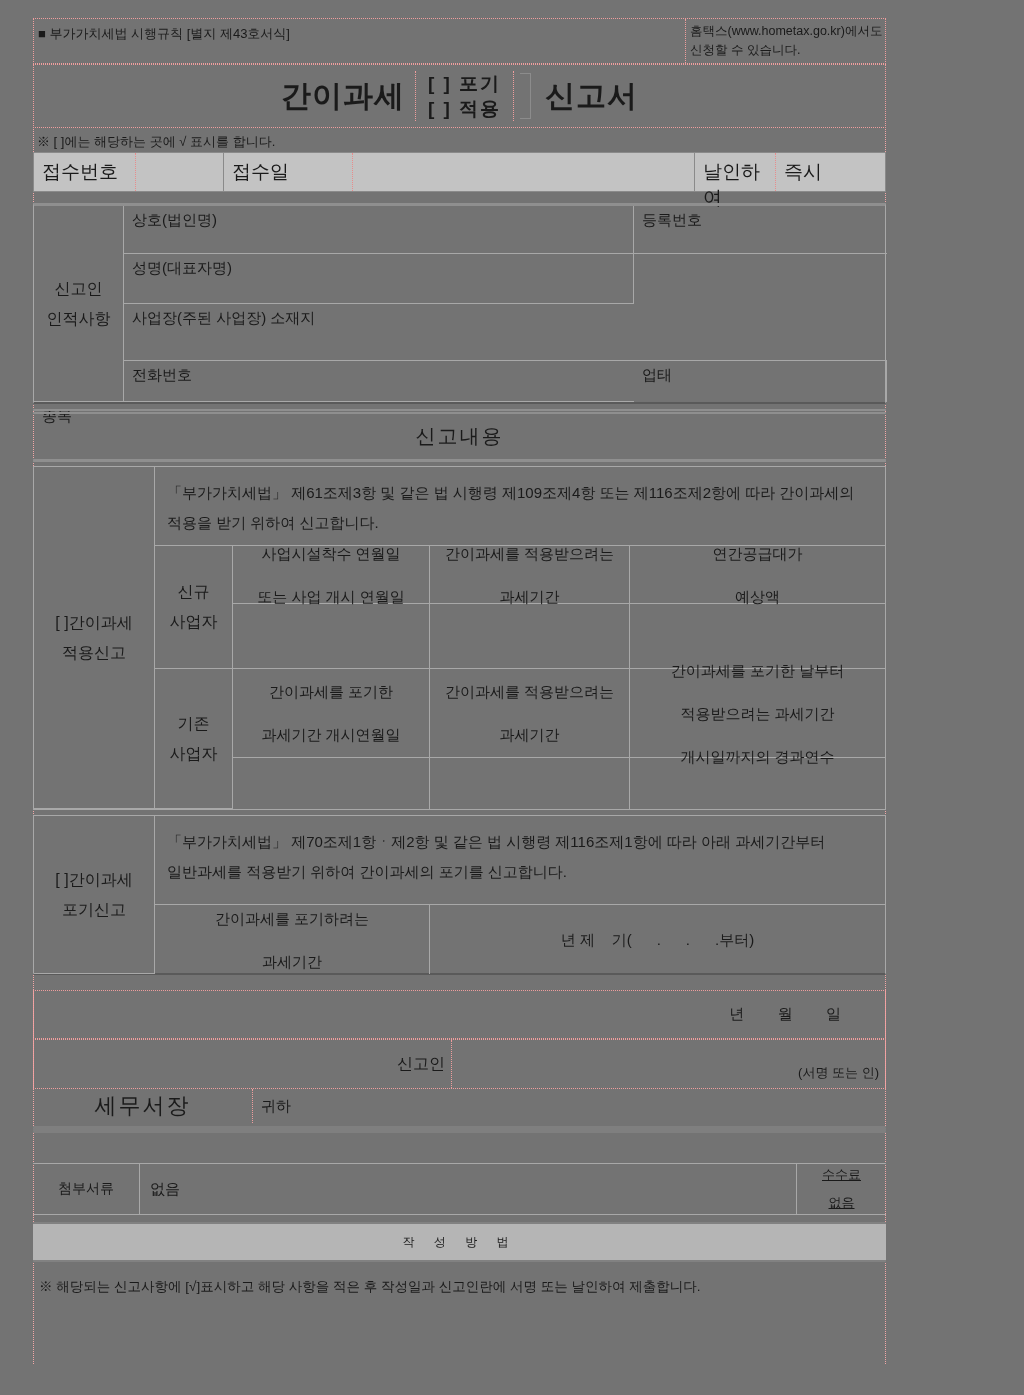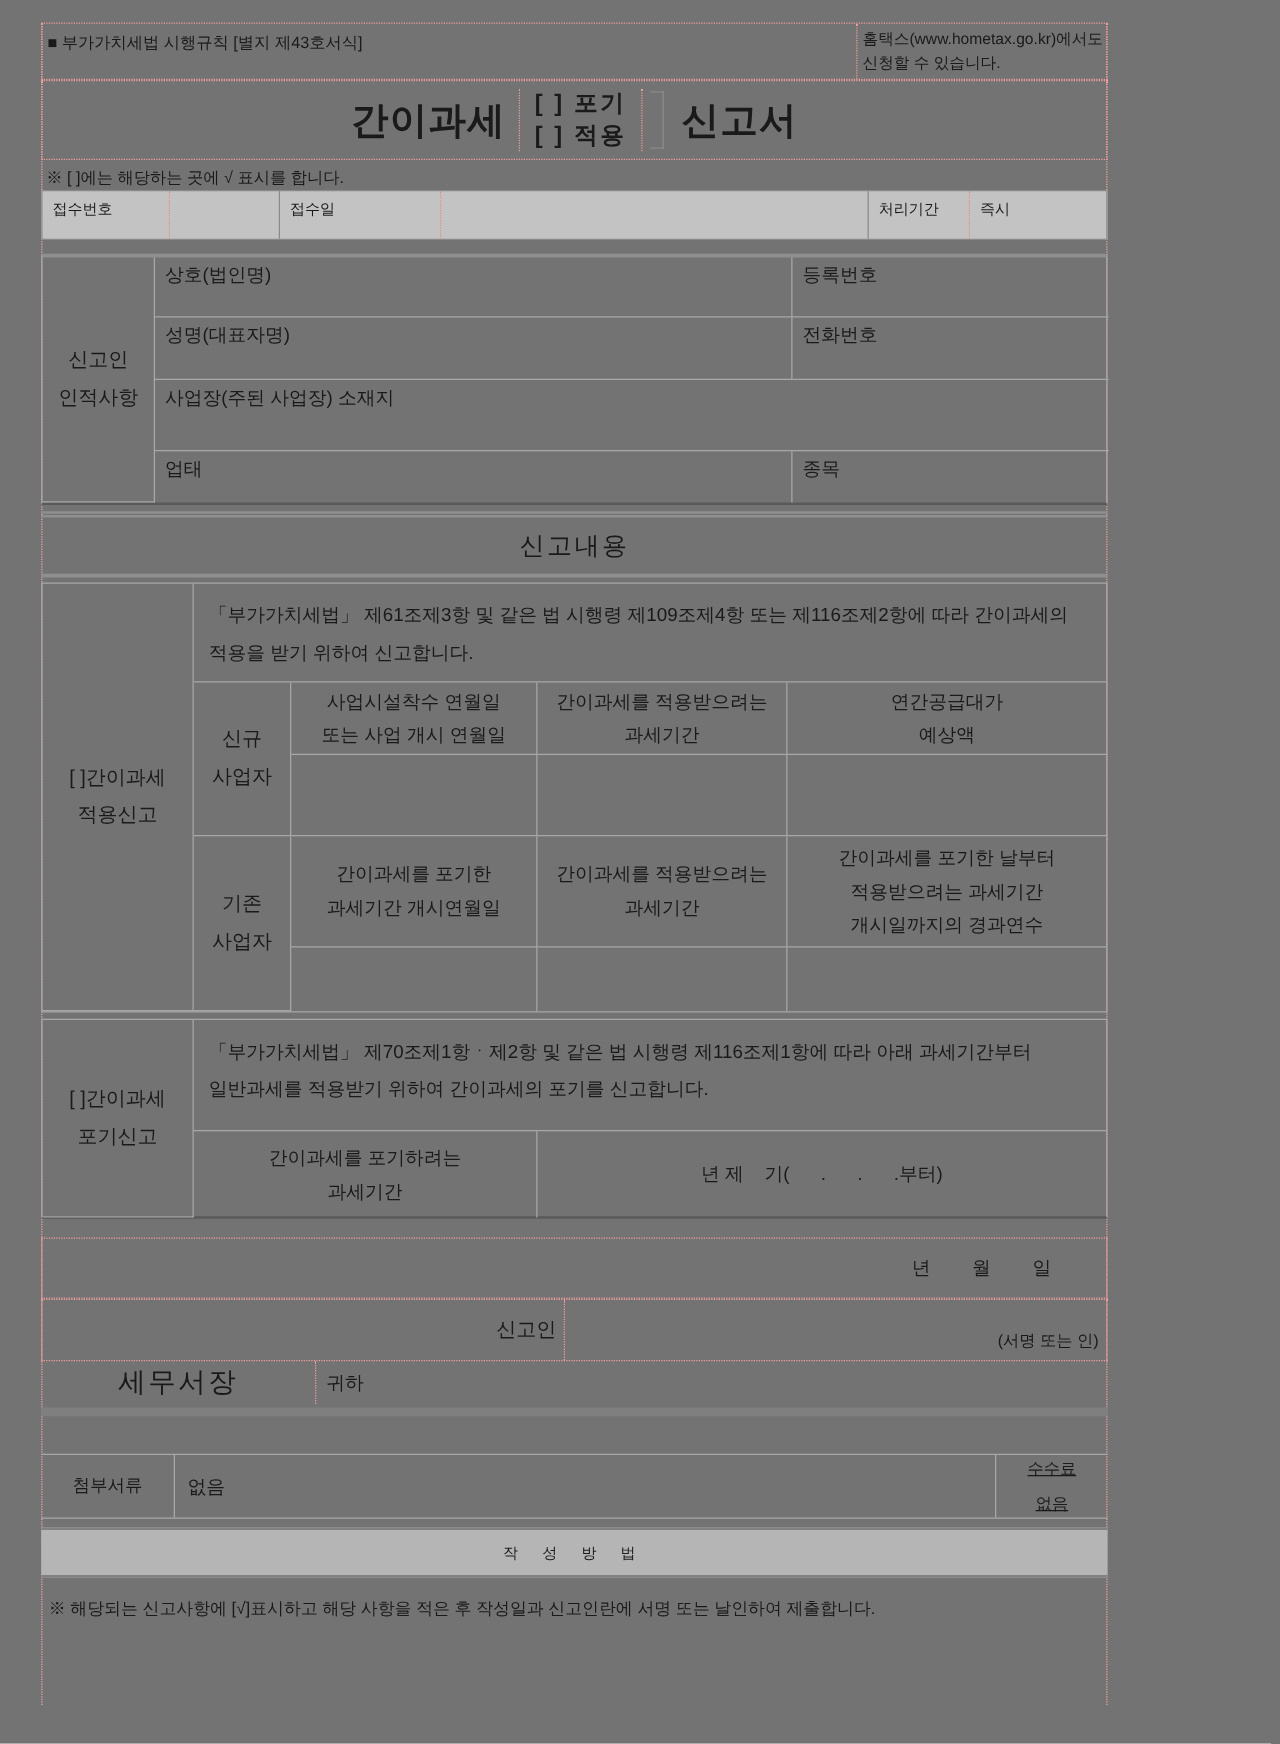--- a/index.html
+++ b/index.html
@@ -28,39 +28,39 @@
   .title-options { margin:0 4px 0 10px; padding:0 12px; border-left:1px dotted #ef9d9d;
     border-right:1px dotted #ef9d9d; display:flex; flex-direction:column; justify-content:center; }
   .title-option { font-size:19px; font-weight:700; line-height:25px; letter-spacing:2px; }
   .title-bracket { width:11px; height:46px; border-top:1px solid #8c8c8c;
     border-right:1px solid #8c8c8c; border-bottom:1px solid #8c8c8c; margin:0 14px 0 2px; }
 
   .check-note { top:133px; height:19px; font-size:13px; padding-left:4px; }
 
   
   .receipt-row { top:152px; height:40px; background:#c3c3c3; border:1px solid #8a8a8a;
-    display:flex; font-size:12px; }
+    display:flex; font-size:19px; }
   .receipt-row .rc { padding:6px 6px 0 8px; }
   .rc1 { flex:0 0 102px; border-right:1px dotted #e88c8c; }
   .rc2 { flex:0 0 88px;  border-right:1px solid #8a8a8a; }
   .rc3 { flex:0 0 129px; border-right:1px dotted #e88c8c; }
   .rc4 { flex:0 0 342px; border-right:1px solid #8a8a8a; }
   .rc5 { flex:0 0 81px;  border-right:1px dotted #e88c8c; }
   .rc6 { flex:1; }
 
   
   .grid { display:grid; }
   .cell { border-right:1px solid #a8a8a8; border-bottom:1px solid #a8a8a8;
     font-size:15px; padding:5px 8px; position:relative; }
   .cell.norb { border-right:none; }
   .cell.nobb { border-bottom:none; }
   .vlabel { display:flex; flex-direction:column; align-items:center; justify-content:center;
     text-align:center; font-size:16px; line-height:30px; }
   .center2 { display:flex; flex-direction:column; align-items:center; justify-content:center;
-    text-align:center; line-height:27px; }
+    text-align:center; line-height:27px;gap:16px; }
 
   
   .applicant-table { top:203px; height:201px; border-top:3px solid #8f8f8f;
     border-bottom:2px solid #5a5a5a; border-left:1px solid #a8a8a8; border-right:1px solid #a8a8a8;
     grid-template-columns:90px 510px 253px; grid-template-rows:48px 50px 57px 41px; }
 
   
   .report-band { top:409px; height:53px; border-top:5px double #8f8f8f;
     border-bottom:3px solid #8f8f8f; display:flex; align-items:center; justify-content:center;
     font-size:20px; letter-spacing:2px; }
@@ -138,34 +138,34 @@
       <span class="title-suffix">신고서</span>
     </div>
 
     <div class="abs check-note">※ [ ]에는 해당하는 곳에 √ 표시를 합니다.</div>
 
     <div class="abs receipt-row">
       <div class="rc rc1">접수번호</div>
       <div class="rc rc2"></div>
       <div class="rc rc3">접수일</div>
       <div class="rc rc4"></div>
-      <div class="rc rc5">처리기간</div>
+      <div class="rc rc5">날인하여</div>
       <div class="rc rc6">즉시</div>
     </div>
 
     <div class="abs grid applicant-table">
       <div class="cell vlabel" style="grid-row:1/5;">
         <span>신고인</span>
         <span>인적사항</span>
       </div>
       <div class="cell"><span>상호(법인명)</span></div>
       <div class="cell norb"><span>등록번호</span></div>
       <div class="cell"><span>성명(대표자명)</span></div>
+      <div class="cell norb" style="grid-column:2/4;"><span>사업장(주된 사업장) 소재지</span></div>
       <div class="cell norb"><span>전화번호</span></div>
-      <div class="cell norb" style="grid-column:2/4;"><span>사업장(주된 사업장) 소재지</span></div>
       <div class="cell nobb"><span>업태</span></div>
       <div class="cell norb nobb"><span>종목</span></div>
     </div>
 
     <div class="abs report-band">신고내용</div>
 
     <div class="abs grid apply-table">
       <div class="cell vlabel" style="grid-row:1/6;">
         <span>[ ]간이과세</span>
         <span>적용신고</span>

